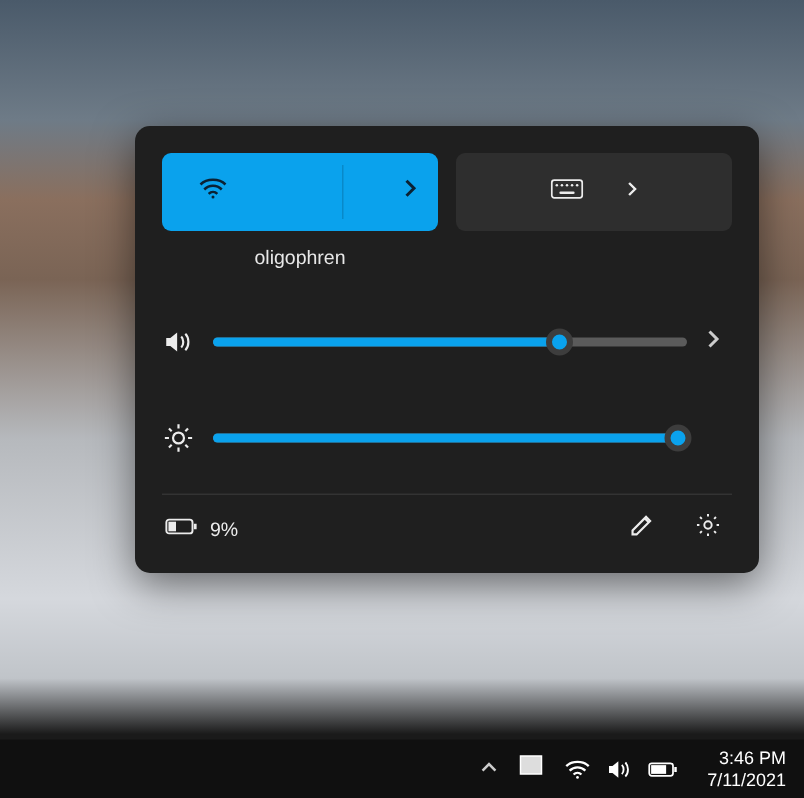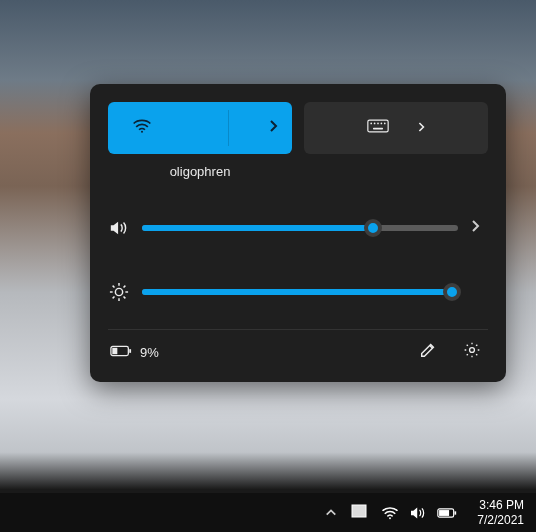--- a/index.html
+++ b/index.html
@@ -377,16 +377,16 @@
       <span>
         <svg width="20" height="12" viewBox="0 0 24 12" stroke-width="1.4">
           <rect x="1" y="1" width="19" height="10" rx="2"></rect>
           <rect x="2.5" y="2.5" width="12" height="7" fill="currentColor" stroke="none"></rect>
           <rect x="21" y="4" width="2" height="4" fill="currentColor" stroke="none"></rect>
         </svg>
       </span>
     </div>
     <div class="clock">
       <div>3:46 PM</div>
-      <div>7/2/2021</div>
+      <div>7/11/2021</div>
     </div>
   </div>
 </div>
 
 </body></html>

